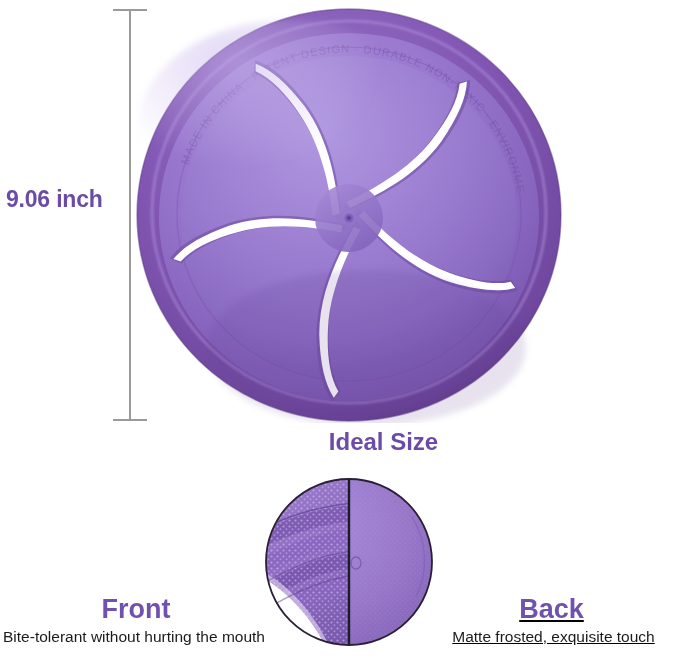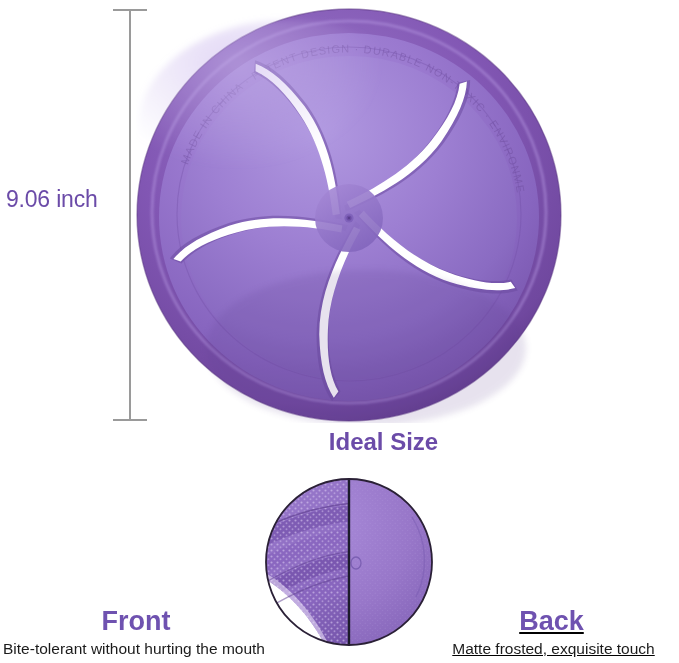--- a/index.html
+++ b/index.html
@@ -37,21 +37,21 @@
   .dim-cap.top { top: 9px; }
   .dim-cap.bottom { top: 419px; }
 
   .dim-label {
     position: absolute;
     left: 6px;
     top: 186px;
     width: 118px;
     text-align: left;
     font-size: 23px;
-    font-weight: normal;
+    font-weight: bold;
     color: #6b4ba8;
     letter-spacing: -0.2px;
     white-space: nowrap;
   }
 
   
   .disc-wrap {
     position: absolute;
     left: 136px;
     top: 8px;
@@ -89,21 +89,21 @@
     top: 596px;
   }
   .cap-block.left  { left: 0px;   width: 272px; text-align: center; }
   .cap-block.right { left: 424px; width: 255px; text-align: center; text-decoration: underline; }
 
   .cap-title {
     font-size: 27px;
     font-weight: bold;
     color: #6f52b0;
     line-height: 1.0;
-    margin: 12px 0 5px 0;
+    margin: 0 0 5px 0;
   }
   .cap-sub {
     font-size: 15.5px;
     color: #1b1b1b;
     line-height: 1.1;
     margin: 0;
     white-space: nowrap;
   }
   .cap-block.left  .cap-sub { margin-left: -4px; }
   .cap-block.right .cap-sub { margin-right: -4px; }

